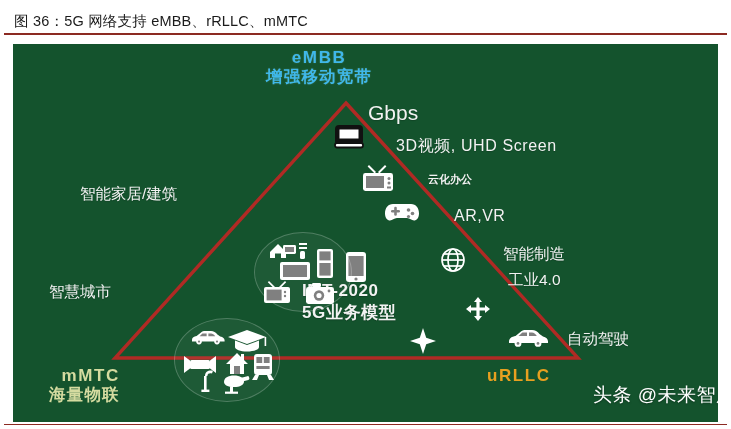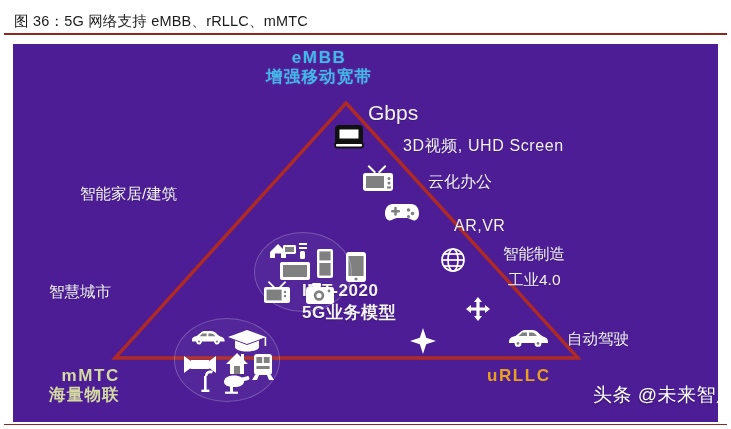--- a/index.html
+++ b/index.html
@@ -34,21 +34,21 @@
     background: #8c2a22;
   }
 
   
   .figure {
     position: absolute;
     left: 13px;
     top: 44px;
     width: 705px;
     height: 378px;
-    background: #4c1d95;
+    background: #14532d;
     overflow: hidden;
   }
   .bottom-rule {
     position: absolute;
     left: 4px;
     top: 424px;
     width: 723px;
     height: 1.4px;
     background: #8c2a22;
   }
@@ -100,23 +100,23 @@
 
   
   .lbl {
     position: absolute;
     color: #f2f2f2;
     font-size: 15px;
     white-space: nowrap;
     text-shadow: 0 1px 1px rgba(0,0,0,0.18);
   }
   .lbl-gbps      { left: 355px; top: 57px;  font-size: 21px; }
-  .lbl-3d        { left: 383px; top: 92px;  font-size: 16px; letter-spacing: 0.6px; margin-left: 7px; }
-  .lbl-cloud     { left: 415px; top: 128px; font-size: 16px; }
-  .lbl-arvr      { left: 441px; top: 163px; font-size: 16px; letter-spacing: 0.5px; margin-top: 10px; }
+  .lbl-3d        { left: 383px; top: 92px;  font-size: 16px; letter-spacing: 0.6px; }
+  .lbl-cloud     { left: 415px; top: 128px; font-size: 11px; font-weight: bold; }
+  .lbl-arvr      { left: 441px; top: 163px; font-size: 16px; letter-spacing: 0.5px; }
   .lbl-mfg1      { left: 490px; top: 200px; font-size: 15.5px; }
   .lbl-mfg2      { left: 495px; top: 226px; font-size: 15.5px; }
   .lbl-drive     { left: 554px; top: 285px; font-size: 15.5px; }
   .lbl-home      { left: 67px;  top: 140px; font-size: 15.5px; }
   .lbl-city      { left: 36px;  top: 238px; font-size: 15.5px; }
 
   .center-label {
     position: absolute;
     left: 289px;
     top: 236px;

